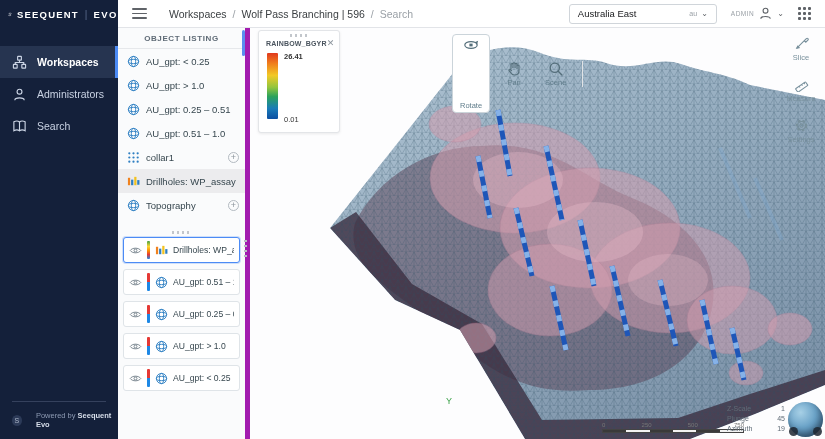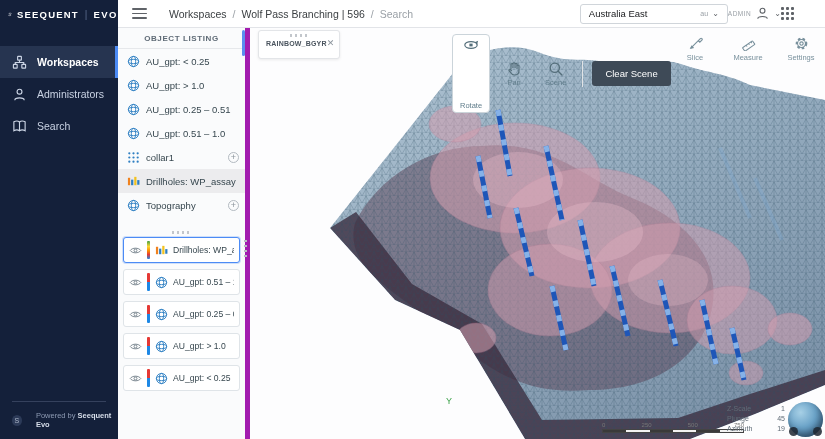--- a/index.html
+++ b/index.html
@@ -27,21 +27,21 @@
   .footer-text b { color:#d6dde9; }
 
   
   .topbar { position:absolute; left:118px; top:0; width:707px; height:28px; background:#fff; border-bottom:1px solid #e2e4e8; display:flex; align-items:center; z-index:4; }
   .hamburger { width:15px; height:11px; margin-left:14px; display:flex; flex-direction:column; justify-content:space-between; cursor:pointer; }
   .hamburger span { display:block; height:1.6px; background:#5f6368; border-radius:1px; }
   .breadcrumb { display:flex; align-items:center; gap:6px; margin-left:22px; font-size:10.5px; color:#3c4043; white-space:nowrap; }
   .crumb { cursor:pointer; }
   .crumb-sep { color:#9aa0a6; }
   .crumb-last { color:#9aa0a6; }
-  .topbar-right { margin-left:auto; display:flex; align-items:center; padding-right:31px; }
+  .topbar-right { margin-left:auto; display:flex; align-items:center; gap:14px; padding-right:14px; }
   .region-select { display:flex; align-items:center; width:148px; height:20px; border:1px solid #d0d5da; border-radius:3px; padding:0 8px; cursor:pointer; }
   .region-value { font-size:9.5px; color:#202124; flex:1; }
   .region-code { font-size:7px; color:#9aa0a6; margin-right:4px; }
   .chev { font-size:8px; color:#5f6368; }
   .user-box { display:flex; align-items:center; gap:4px; cursor:pointer; }
   .user-label { font-size:6.5px; color:#9aa0a6; letter-spacing:.5px; }
   .apps-grid { width:13px; height:13px; display:grid; grid-template-columns:repeat(3,1fr); gap:2px; cursor:pointer; }
   .apps-grid i { background:#5f6368; border-radius:1px; }
 
   
@@ -80,21 +80,21 @@
   .cb-min { position:absolute; left:17px; bottom:0px; font-size:7.5px; color:#333; }
 
   .toolbar { position:absolute; left:202px; top:6px; display:flex; align-items:center; gap:9px; z-index:6; }
   .tool-btn { display:flex; flex-direction:column; align-items:center; gap:1px; padding:2px 7px; cursor:pointer; border-radius:4px; }
   .tool-btn.selected { border:1px solid #cbd4da; background:#fff;gap:48px; }
   .tool-btn .tool-label { font-size:7.5px; color:#607d8b; }
   .tool-icon { width:16px; height:16px; }
   .toolbar-divider { width:1px; height:26px; background:#e0e3e6; }
   .clear-scene { background:#3e4a57; color:#fff; font-size:9.5px; padding:7px 13px; border-radius:3px; cursor:pointer; white-space:nowrap; }
 
-  .right-tools { position:absolute; right:5px; top:8px; display:flex; gap:15px; z-index:6; }
+  .right-tools { position:absolute; right:5px; top:8px; display:flex; flex-direction:column; gap:15px; z-index:6; }
   .rt-item { display:flex; flex-direction:column; align-items:center; gap:2px; width:38px; cursor:pointer; }
   .rt-item .rt-label { font-size:7.5px; color:#78909c; }
   .rt-icon { width:15px; height:15px; }
 
   .status-block { position:absolute; right:40px; bottom:5px; z-index:6; }
   .status-row { display:flex; justify-content:space-between; width:58px; font-size:7px; color:#5f6b76; line-height:10px; }
   .compass { position:absolute; right:2px; bottom:2px; width:35px; height:35px; border-radius:50%;
      background:radial-gradient(circle at 36% 30%, #a7d0e6 0%, #6ba3c8 45%, #47789f 80%, #3a6488 100%);
      box-shadow:inset -2px -4px 6px rgba(20,30,40,.45); z-index:6; cursor:grab; }
   .compass::before, .compass::after { content:""; position:absolute; bottom:1px; width:9px; height:9px; border-radius:50%; background:#1d2630; opacity:.85; }
@@ -417,20 +417,25 @@
         </g>
       </g>
     </svg>
 
     <div class="colorbar-panel">
       <div class="cb-handle"></div>
       <div class="cb-titlerow">
         <span class="cb-title">RAINBOW_BGYR</span>
         <span class="cb-close">✕</span>
       </div>
+      <div class="cb-body">
+        <div class="cb-gradient"></div>
+        <span class="cb-max">26.41</span>
+        <span class="cb-min">0.01</span>
+      </div>
     </div>
 
     <div class="toolbar">
       <div class="tool-btn selected">
         <svg class="tool-icon" viewBox="0 0 16 16" fill="none" stroke="#546e7a" stroke-width="1.2">
           <ellipse cx="8" cy="8" rx="6.2" ry="3.4"></ellipse>
             <path d="M12.5 5.5 L14.2 4.8 L13.6 6.8" stroke-linecap="round"></path>
             <rect x="6.4" y="6.6" width="3.2" height="2.8" fill="#546e7a" stroke="none"></rect>
         </svg>
         <span class="tool-label">Rotate</span>
@@ -442,21 +447,20 @@
         <span class="tool-label">Pan</span>
       </div>
       <div class="tool-btn">
         <svg class="tool-icon" viewBox="0 0 16 16" fill="none" stroke="#546e7a" stroke-width="1.3">
           <circle cx="6.8" cy="6.8" r="4.6"></circle>
             <path d="M10.2 10.2 L14 14" stroke-linecap="round"></path>
         </svg>
         <span class="tool-label">Scene</span>
       </div>
       <div class="toolbar-divider"></div>
-      <div class="clear-scene">Clear Scene</div>
     </div>
 
     <div class="right-tools">
       <div class="rt-item">
         <svg class="rt-icon" viewBox="0 0 16 16" fill="none" stroke="#78909c" stroke-width="1.2">
           <path d="M3 13 L11 5 M11 5 l2.2-2.2 a1.1 1.1 0 0 1 1.6 1.6 L12.6 6.6 Z"></path>
             <path d="M3 13 l2.4-.6 L4 11 Z" fill="#78909c"></path>
         </svg>
         <span class="rt-label">Slice</span>
       </div>

